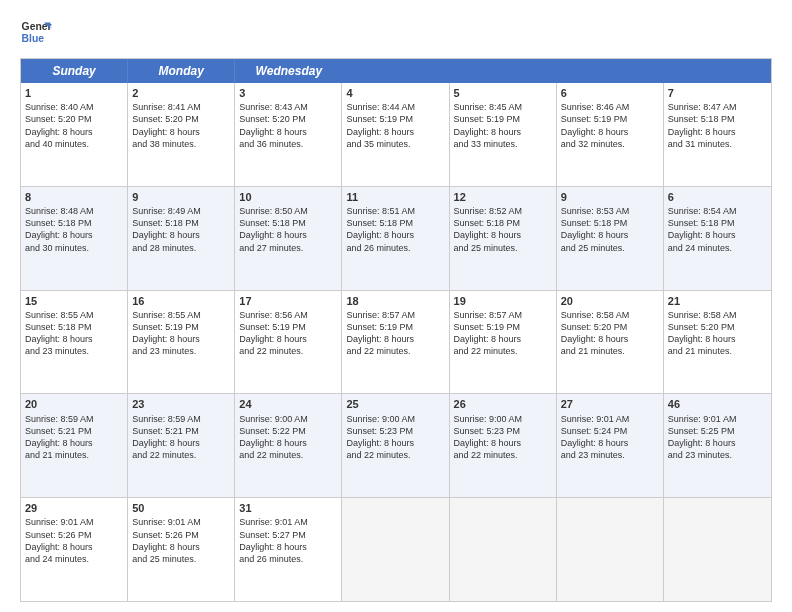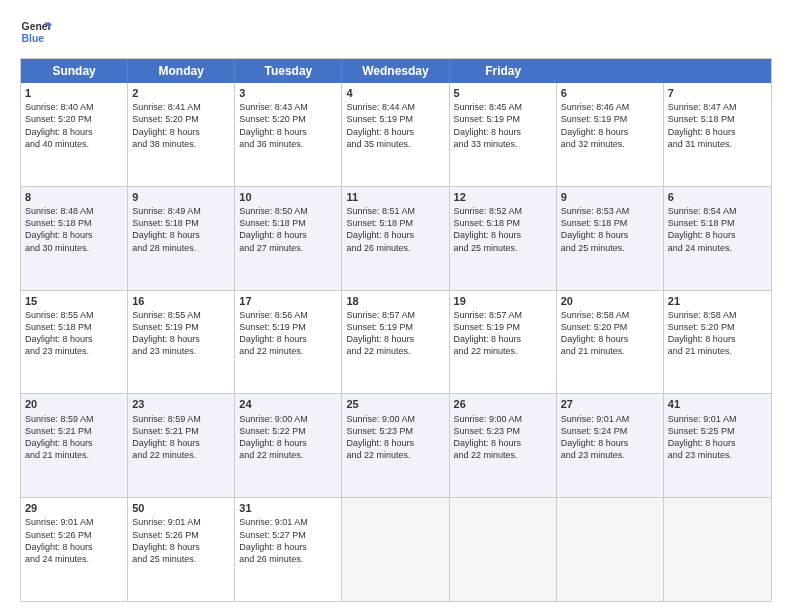--- a/index.html
+++ b/index.html
@@ -49,20 +49,21 @@
     .calendar {
       flex: 1;
       display: flex;
       flex-direction: column;
       border: 1px solid #ccc;
     }
     .cal-header {
       display: grid;
       grid-template-columns: repeat(7, 1fr);
       background: #4472C4;
+      font-style: italic;
     }
     .cal-header-cell {
       color: #fff;
       font-size: 12px;
       font-weight: bold;
       text-align: center;
       padding: 5px 2px;
       border-right: 1px solid #5580cc;
     }
     .cal-header-cell:last-child { border-right: none; }
@@ -117,23 +118,21 @@
     <div class="title-block">
       <div class="month-title"></div>
       <div class="subtitle"></div>
     </div>
   </div>
 
   <div class="calendar">
     <div class="cal-header">
     <div class="cal-header-cell">Sunday</div>
         <div class="cal-header-cell">Monday</div>
-        <div class="cal-header-cell">Tuesday</div>
         <div class="cal-header-cell">Wednesday</div>
-        <div class="cal-header-cell">Friday</div>
       </div>
     <div class="cal-body">
     <div class="cal-row">
           <div class="cal-cell">
             <span class="day-num">1</span>
             <div class="cell-text">Sunrise: 8:40 AM<br>Sunset: 5:20 PM<br>Daylight: 8 hours<br>and 40 minutes.</div>
           </div>
           <div class="cal-cell">
             <span class="day-num">2</span>
             <div class="cell-text">Sunrise: 8:41 AM<br>Sunset: 5:20 PM<br>Daylight: 8 hours<br>and 38 minutes.</div>
@@ -238,21 +237,21 @@
           </div>
           <div class="cal-cell alt">
             <span class="day-num">26</span>
             <div class="cell-text">Sunrise: 9:00 AM<br>Sunset: 5:23 PM<br>Daylight: 8 hours<br>and 22 minutes.</div>
           </div>
           <div class="cal-cell alt">
             <span class="day-num">27</span>
             <div class="cell-text">Sunrise: 9:01 AM<br>Sunset: 5:24 PM<br>Daylight: 8 hours<br>and 23 minutes.</div>
           </div>
           <div class="cal-cell alt">
-            <span class="day-num">41</span>
+            <span class="day-num">46</span>
             <div class="cell-text">Sunrise: 9:01 AM<br>Sunset: 5:25 PM<br>Daylight: 8 hours<br>and 23 minutes.</div>
           </div>
         </div>
         <div class="cal-row">
           <div class="cal-cell">
             <span class="day-num">29</span>
             <div class="cell-text">Sunrise: 9:01 AM<br>Sunset: 5:26 PM<br>Daylight: 8 hours<br>and 24 minutes.</div>
           </div>
           <div class="cal-cell">
             <span class="day-num">50</span>

